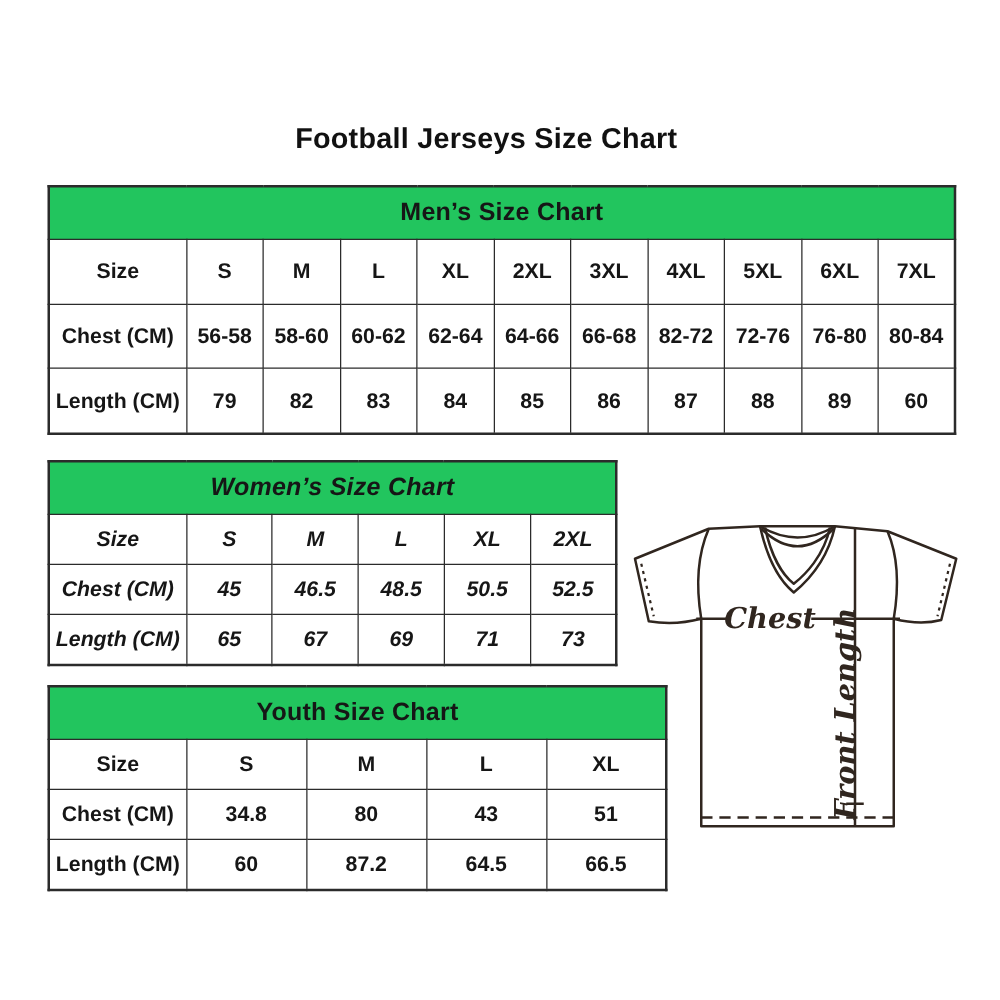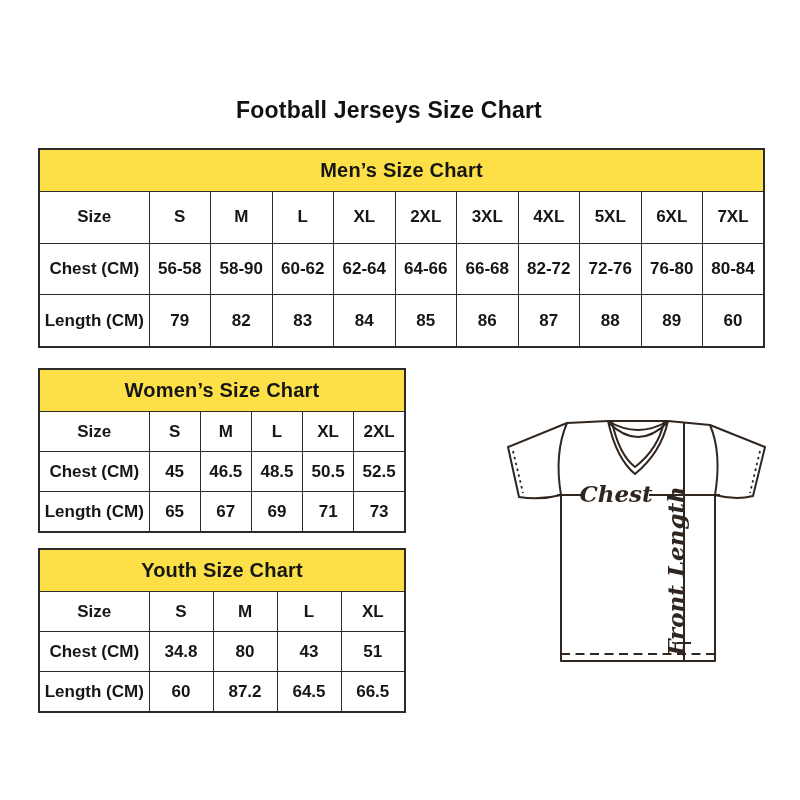--- a/index.html
+++ b/index.html
@@ -14,26 +14,26 @@
   }
   table.size-table {
     position:absolute; border-collapse:collapse; table-layout:fixed;
     border:2px solid #2b2b2b; background:#ffffff;
   }
   table.size-table th, table.size-table td {
     border:1.5px solid #2b2b2b; padding:0; text-align:center;
     vertical-align:middle; color:#161616; font-weight:bold;
   }
   th.table-header {
-    background:#fde047; font-size:20px; height:41px; letter-spacing:0.2px;
+    background:#22c55e; font-size:20px; height:41px; letter-spacing:0.2px;
   }
   table.size-table td { font-size:17px; height:39px; }
   #men-table   { left:38px; top:148px; width:727px; height:200px; }
-  #women-table { left:38px; top:368px; width:368px; height:160px; }
-  #youth-table { left:38px; top:548px; width:368px; height:160px; }
+  #women-table { left:38px; top:368px; width:456px; height:160px;font-style:italic; }
+  #youth-table { left:38px; top:548px; width:496px; height:160px; }
   .jersey-svg { position:absolute; left:498px; top:403px; }
   .jersey-label {
     font-family:"DejaVu Serif", serif; font-style:italic; font-weight:bold;
     fill:#30261f;
   }
 </style>
 </head>
 <body>
 
 <div class="canvas">
@@ -69,21 +69,21 @@
           <td>2XL</td>
           <td>3XL</td>
           <td>4XL</td>
           <td>5XL</td>
           <td>6XL</td>
           <td>7XL</td>
         </tr>
         <tr>
           <td>Chest (CM)</td>
           <td>56-58</td>
-          <td>58-90</td>
+          <td>58-60</td>
           <td>60-62</td>
           <td>62-64</td>
           <td>64-66</td>
           <td>66-68</td>
           <td>82-72</td>
           <td>72-76</td>
           <td>76-80</td>
           <td>80-84</td>
         </tr>
         <tr>

